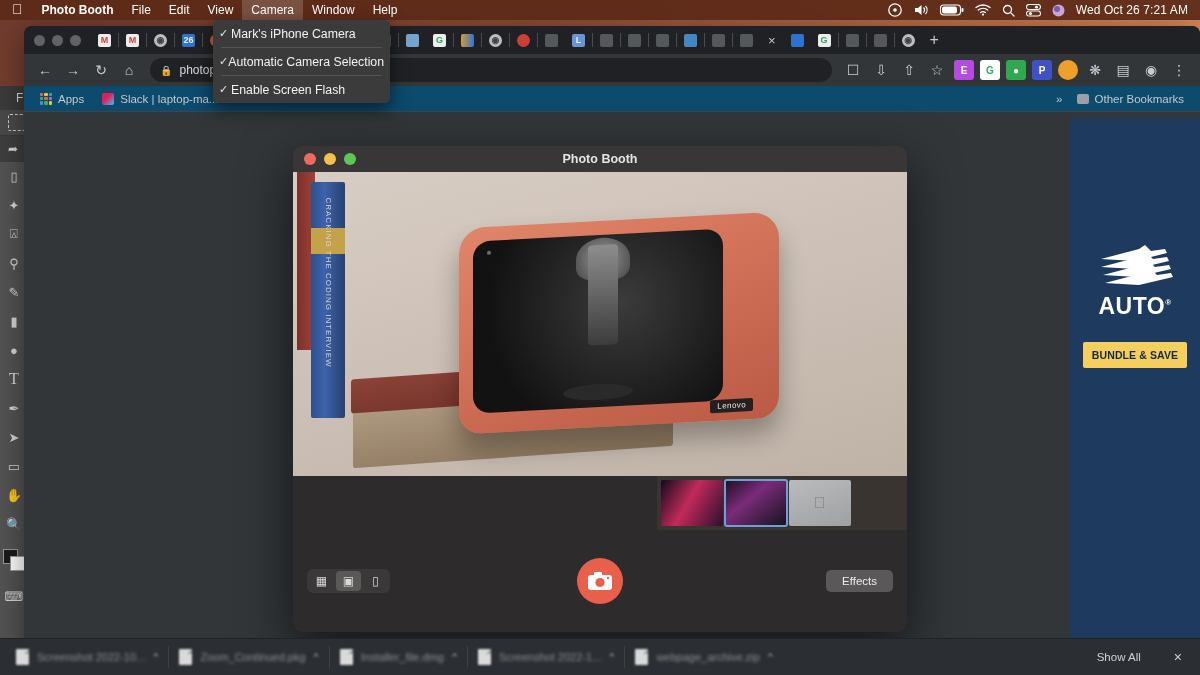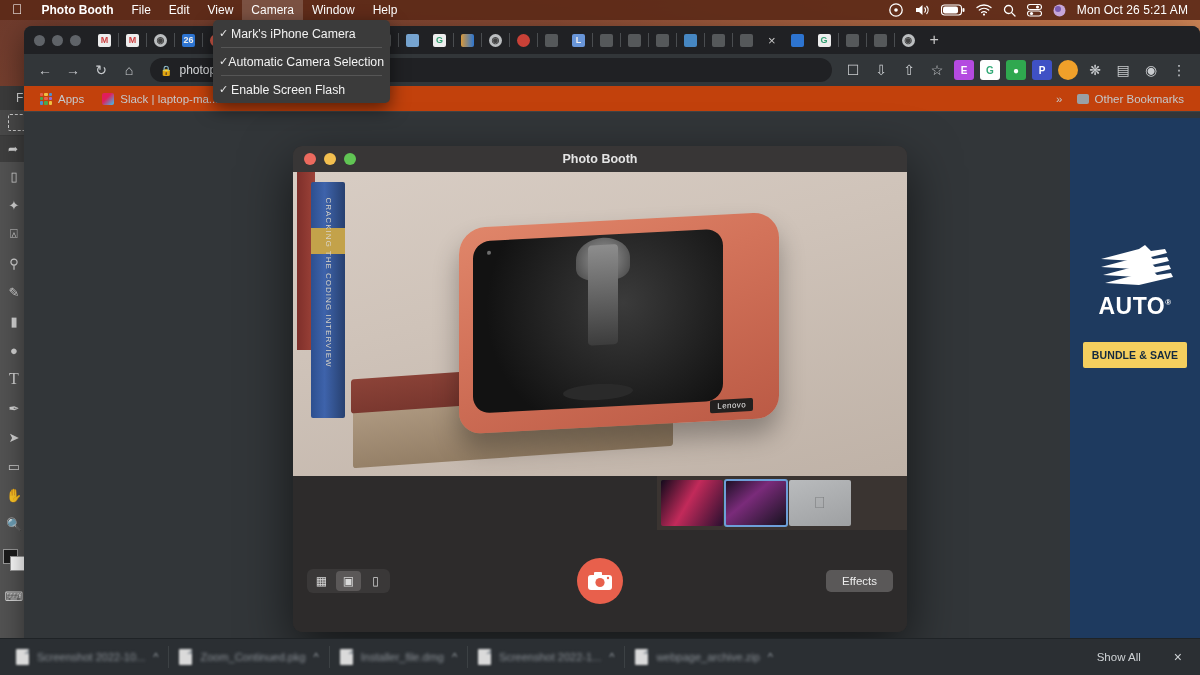--- a/index.html
+++ b/index.html
@@ -58,21 +58,21 @@
   #navbar { height:32px; background:#323639; display:flex; align-items:center; padding:0 8px; gap:2px; }
   .nav-btn { width:26px; height:26px; display:flex; align-items:center; justify-content:center; color:#c9cccf; font-size:14px; }
   #omnibox {
     flex:1; height:24px; background:#202124; border-radius:12px; display:flex; align-items:center;
     padding:0 10px; gap:7px; color:#d6d8da; font-size:12px; margin:0 6px; overflow:hidden;
   }
   .nav-right { display:flex; align-items:center; gap:2px; }
   .ext-ic { width:20px; height:20px; border-radius:3px; display:flex; align-items:center; justify-content:center;
             font-size:10px; font-weight:bold; color:#fff; margin:0 2px; }
 
-  #bookmarkbar { height:26px; background:#c2410c; display:flex; align-items:center; padding:0 10px; gap:6px;
+  #bookmarkbar { height:26px; background:#0c4a6e; display:flex; align-items:center; padding:0 10px; gap:6px;
                  color:#c5c8cb; font-size:11.5px; border-bottom:1px solid #3f4447; }
   .bm { display:flex; align-items:center; gap:6px; padding:2px 6px; border-radius:3px; white-space:nowrap; }
   .bm-grid { width:12px; height:12px; display:grid; grid-template-columns:repeat(3,1fr); gap:1px; }
   .bm-grid i { background:#9aa0a6; border-radius:1px; }
   .bm-right { margin-left:auto; display:flex; align-items:center; gap:8px; }
 
   
   #photopea { position:absolute; left:0; top:86px; right:0; bottom:37px; background:#474747; overflow:hidden; }
   #pp-menu { height:24px; background:#3b3b3b; display:flex; align-items:center; padding:0 8px; font-size:12px; color:#d9d9d9; }
   .pm { padding:3px 8px; white-space:nowrap; }
@@ -585,21 +585,21 @@
           <rect x="0.5" y="7" width="14" height="5" rx="2.5" fill="none" stroke="#fff" stroke-width="1.1"></rect>
           <circle cx="4.5" cy="9.5" r="1.6" fill="#fff"></circle>
         </svg>
     </span>
     <span class="ic">
       <svg width="13" height="13" viewBox="0 0 13 13">
           <circle cx="6.5" cy="6.5" r="6" fill="#c7a6d8"></circle>
           <circle cx="5" cy="5" r="3" fill="#7c5bb0"></circle>
         </svg>
     </span>
-    <span class="mb-clock">Mon Oct 26  5:21 AM</span>
+    <span class="mb-clock">Wed Oct 26  7:21 AM</span>
   </div>
 </div>
 
 <div id="camera-menu">
   <div class="cm-item">
     <span class="cm-check">✓</span>
     <span>Mark's iPhone Camera</span>
   </div>
   <div class="cm-sep"></div>
   <div class="cm-item">

